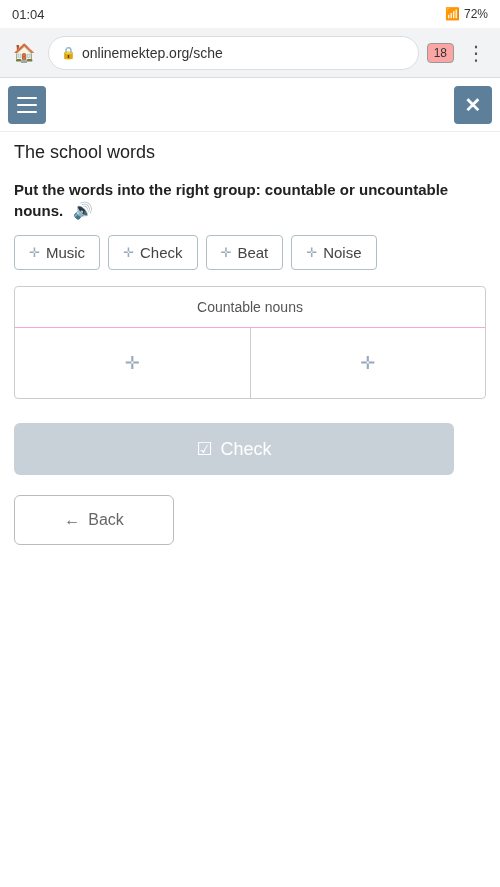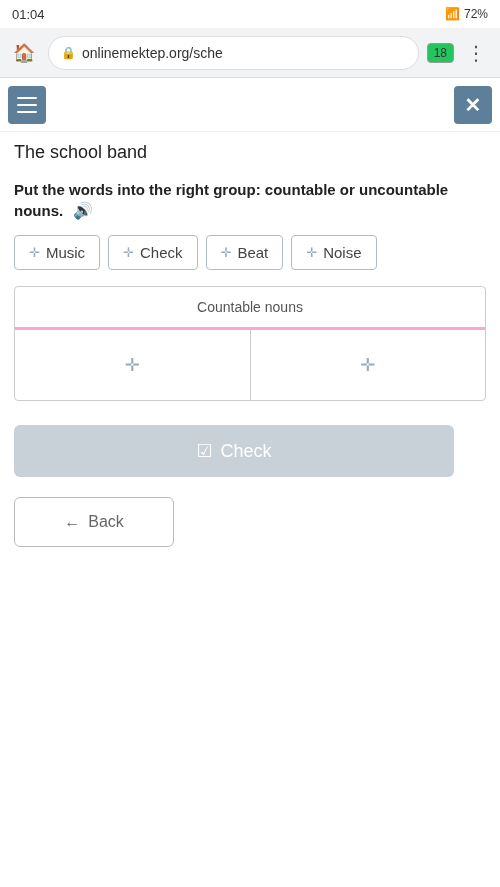--- a/index.html
+++ b/index.html
@@ -54,21 +54,21 @@
       align-items: center;
       padding: 0 12px;
       gap: 6px;
       font-size: 14px;
       color: #333;
       overflow: hidden;
     }
     .lock-icon { font-size: 12px; color: #555; }
     .address-text { flex: 1; overflow: hidden; text-overflow: ellipsis; white-space: nowrap; }
     .tab-badge {
-      background: #22c55e;
+      background: #fca5a5;
       border: 1px solid #999;
       border-radius: 4px;
       padding: 2px 6px;
       font-size: 12px;
       color: #333;
       min-width: 24px;
       text-align: center;
     }
     .menu-dots {
       font-size: 20px; color: #555; cursor: pointer;
@@ -164,21 +164,21 @@
     
     .drop-table {
       width: 100%;
       border: 1px solid #ccc;
       border-radius: 4px;
       overflow: hidden;
       margin-bottom: 24px;
     }
     .drop-table-header {
       display: flex;
-      border-bottom: 3px solid #f9a8d4;
+      border-bottom: 1px solid #f9a8d4;
       align-items: flex-end;
     }
     .drop-col {
       flex: 1;
       padding: 12px;
       text-align: center;
       font-size: 14px;
       color: #555;
       border-right: 1px solid #ccc;
     }
@@ -257,21 +257,21 @@
   <button class="hamburger-btn">
     <div class="hamburger-line"></div>
     <div class="hamburger-line"></div>
     <div class="hamburger-line"></div>
   </button>
   <button class="close-btn">
     <span>✕</span>
   </button>
 </div>
 
-<div class="page-title">The school band</div>
+<div class="page-title">The school words</div>
 
 <div class="content">
   <div class="instruction">
     <span>Put the words into the right group: countable or uncountable nouns.</span>
     <span class="sound-icon">🔊</span>
   </div>
 
   <div class="word-chips">
     <div class="chip">
       <span class="drag-icon">✛</span>

